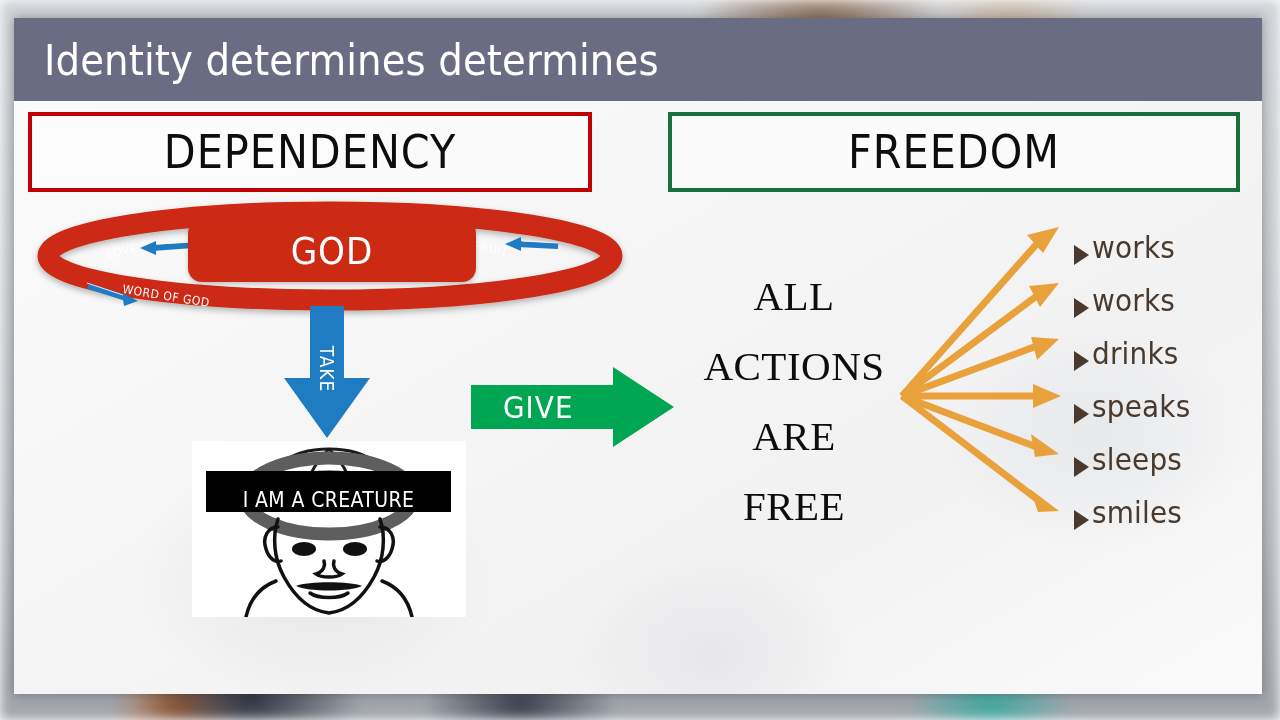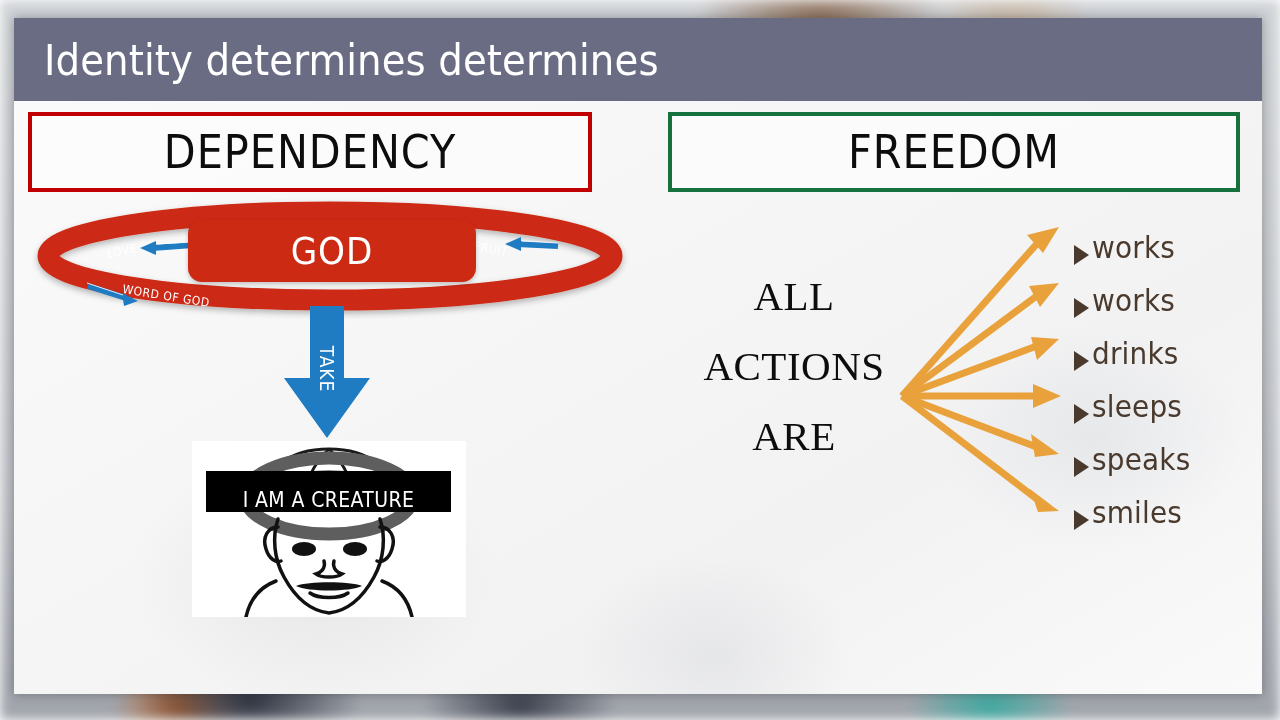--- a/index.html
+++ b/index.html
@@ -327,25 +327,32 @@
       </g>
       <ellipse cx="112" cy="108" rx="12" ry="7" fill="#111111"></ellipse>
       <ellipse cx="163" cy="108" rx="12" ry="7" fill="#111111"></ellipse>
       <path d="M104,145 C116,140 158,140 170,145 C158,151 116,151 104,145" fill="#111111"></path>
     </svg>
     <div id="creature-banner">
       <span id="creature-banner-text">I AM A CREATURE</span>
     </div>
   </div>
 
+  <div id="give-arrow">
+    <svg width="205" height="80" viewBox="0 0 205 80">
+      <polygon points="0,18 142,18 142,0 203,40 142,80 142,62 0,62" fill="#00a651"></polygon>
+    </svg>
+    <span id="give-label">GIVE</span>
+  </div>
 
   <div id="free-stack">
     <span class="free-line">ALL</span>
     <span class="free-line">ACTIONS</span>
     <span class="free-line">ARE</span>
+    <span class="free-line">FREE</span>
   </div>
 
   <svg id="fan-svg" width="180" height="320" viewBox="0 0 180 320">
     <g stroke="#e9a13b" stroke-width="7" fill="none" stroke-linecap="butt">
       <line x1="8" y1="183" x2="148" y2="25"></line>
       <line x1="8" y1="183" x2="148" y2="79"></line>
       <line x1="8" y1="183" x2="148" y2="131"></line>
       <line x1="8" y1="183" x2="148" y2="183"></line>
       <line x1="8" y1="183" x2="148" y2="236"></line>
       <line x1="8" y1="183" x2="148" y2="290"></line>
@@ -368,25 +375,25 @@
     <div class="action-item">
       <span class="action-bullet"></span>
       <span class="action-label">works</span>
     </div>
     <div class="action-item">
       <span class="action-bullet"></span>
       <span class="action-label">drinks</span>
     </div>
     <div class="action-item">
       <span class="action-bullet"></span>
+      <span class="action-label">speaks</span>
+    </div>
+    <div class="action-item">
+      <span class="action-bullet"></span>
       <span class="action-label">sleeps</span>
     </div>
     <div class="action-item">
       <span class="action-bullet"></span>
-      <span class="action-label">speaks</span>
-    </div>
-    <div class="action-item">
-      <span class="action-bullet"></span>
       <span class="action-label">smiles</span>
     </div>
   </div>
 
 </div>
 
 </body></html>

